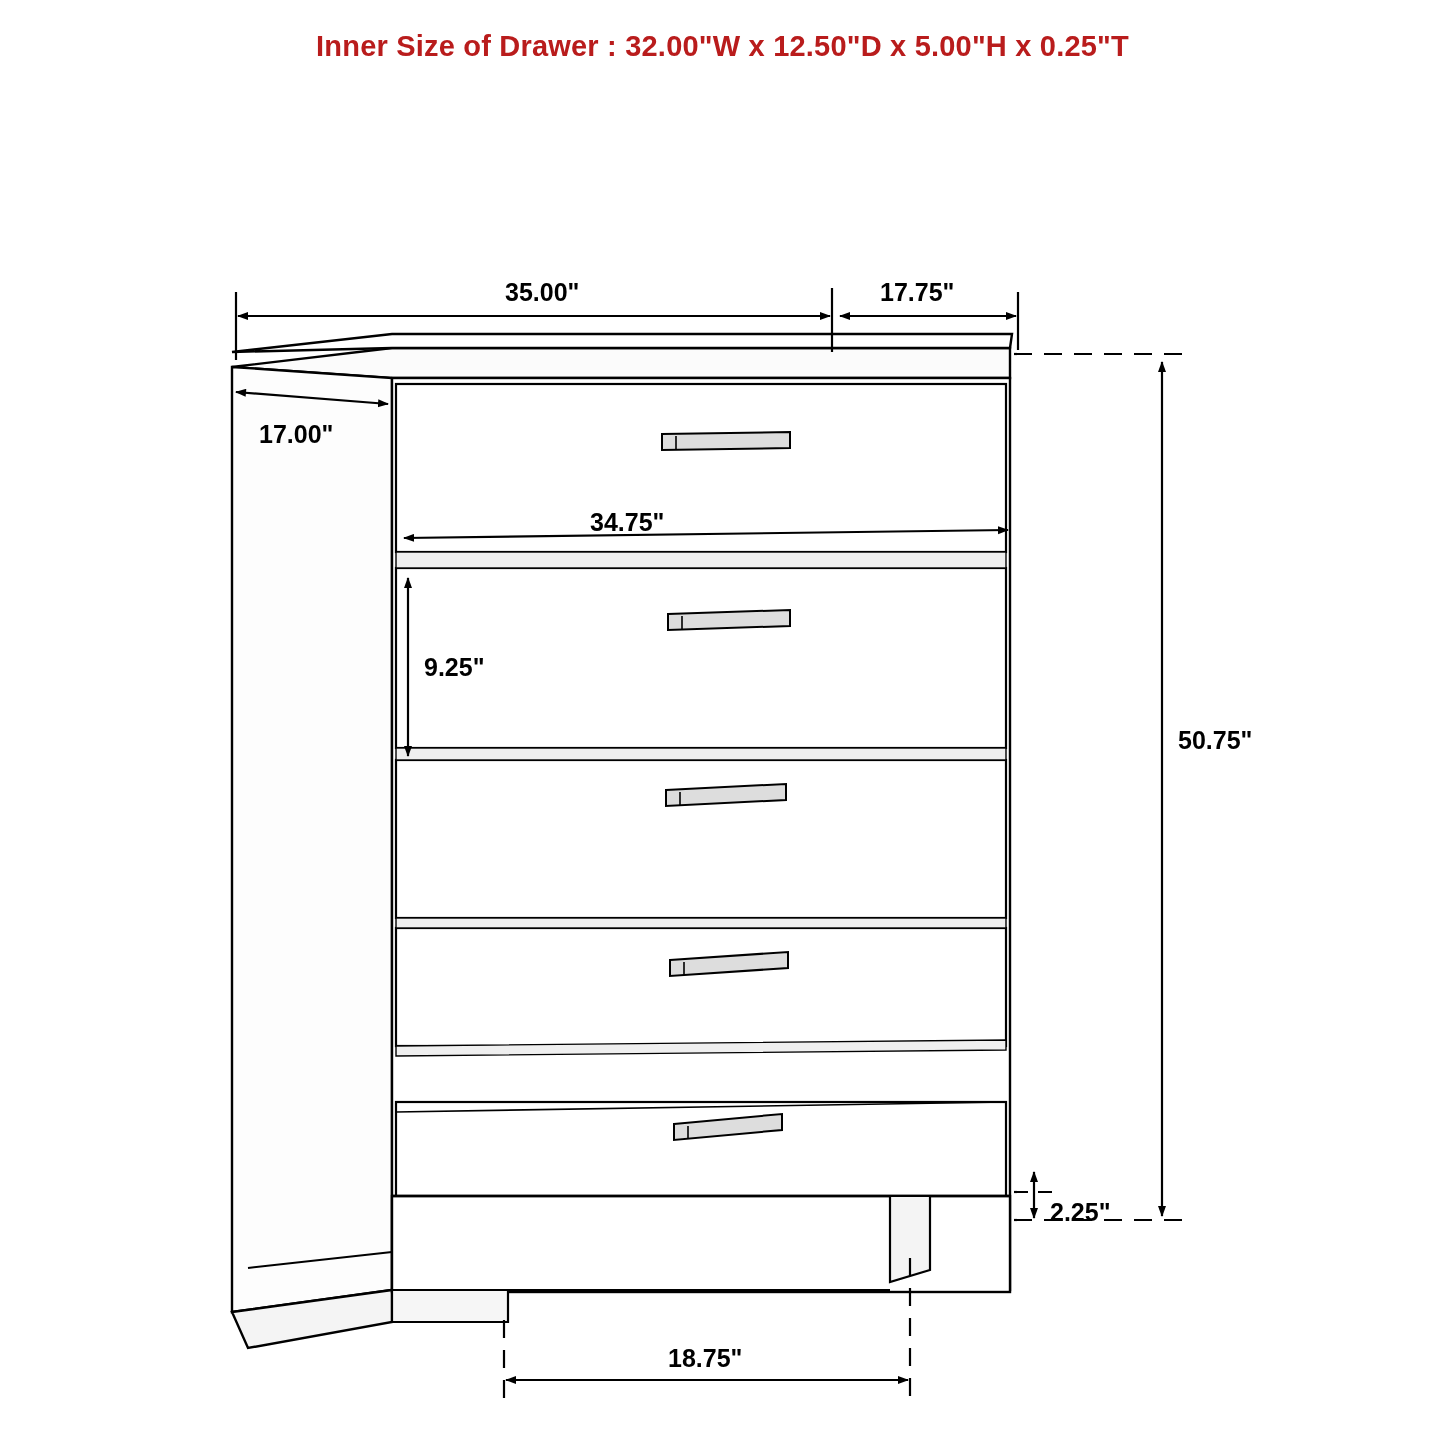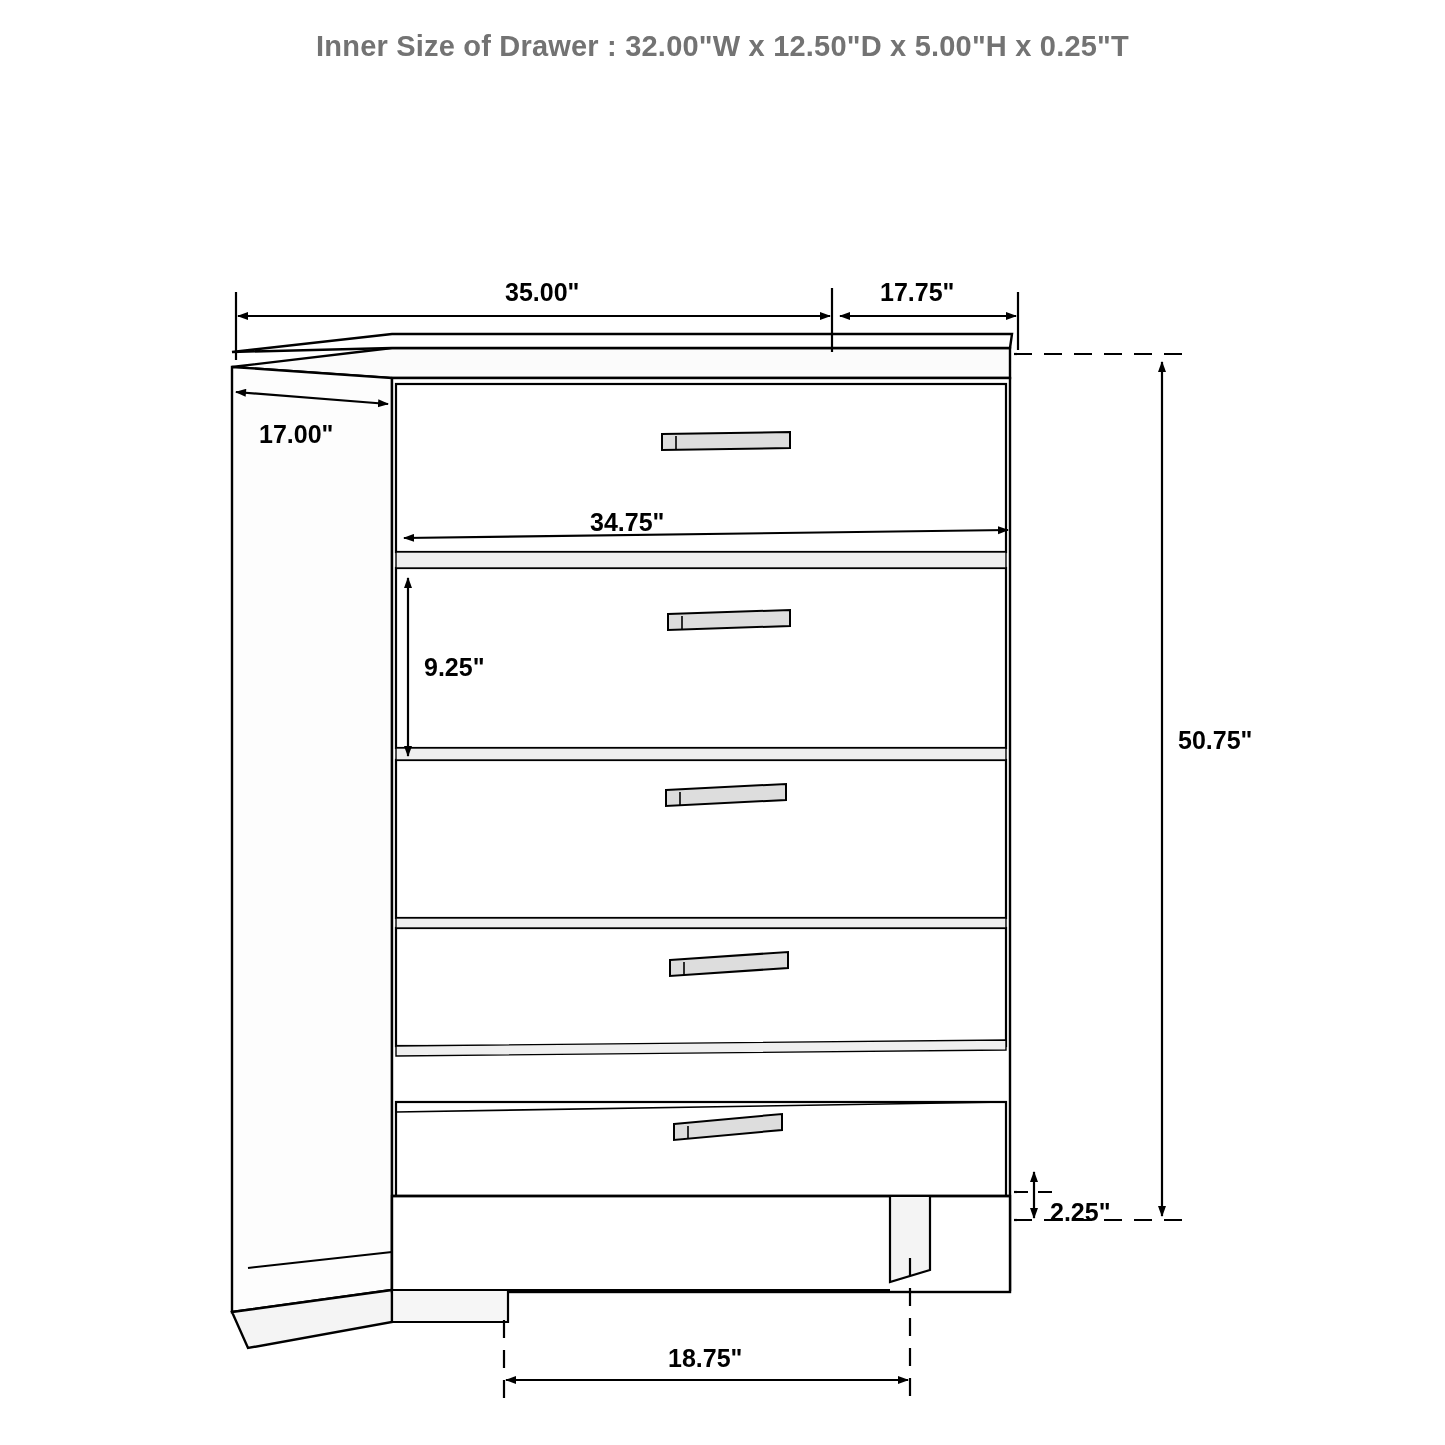--- a/index.html
+++ b/index.html
@@ -19,21 +19,21 @@
     height: 1445px;
   }
   .title {
     position: absolute;
     top: 30px;
     left: 0;
     width: 1445px;
     text-align: center;
     font-size: 29px;
     font-weight: bold;
-    color: #737373;
+    color: #b91c1c;
     letter-spacing: 0.2px;
   }
   svg.drawing {
     position: absolute;
     top: 0;
     left: 0;
     width: 1445px;
     height: 1445px;
   }
   .dimlabel {

